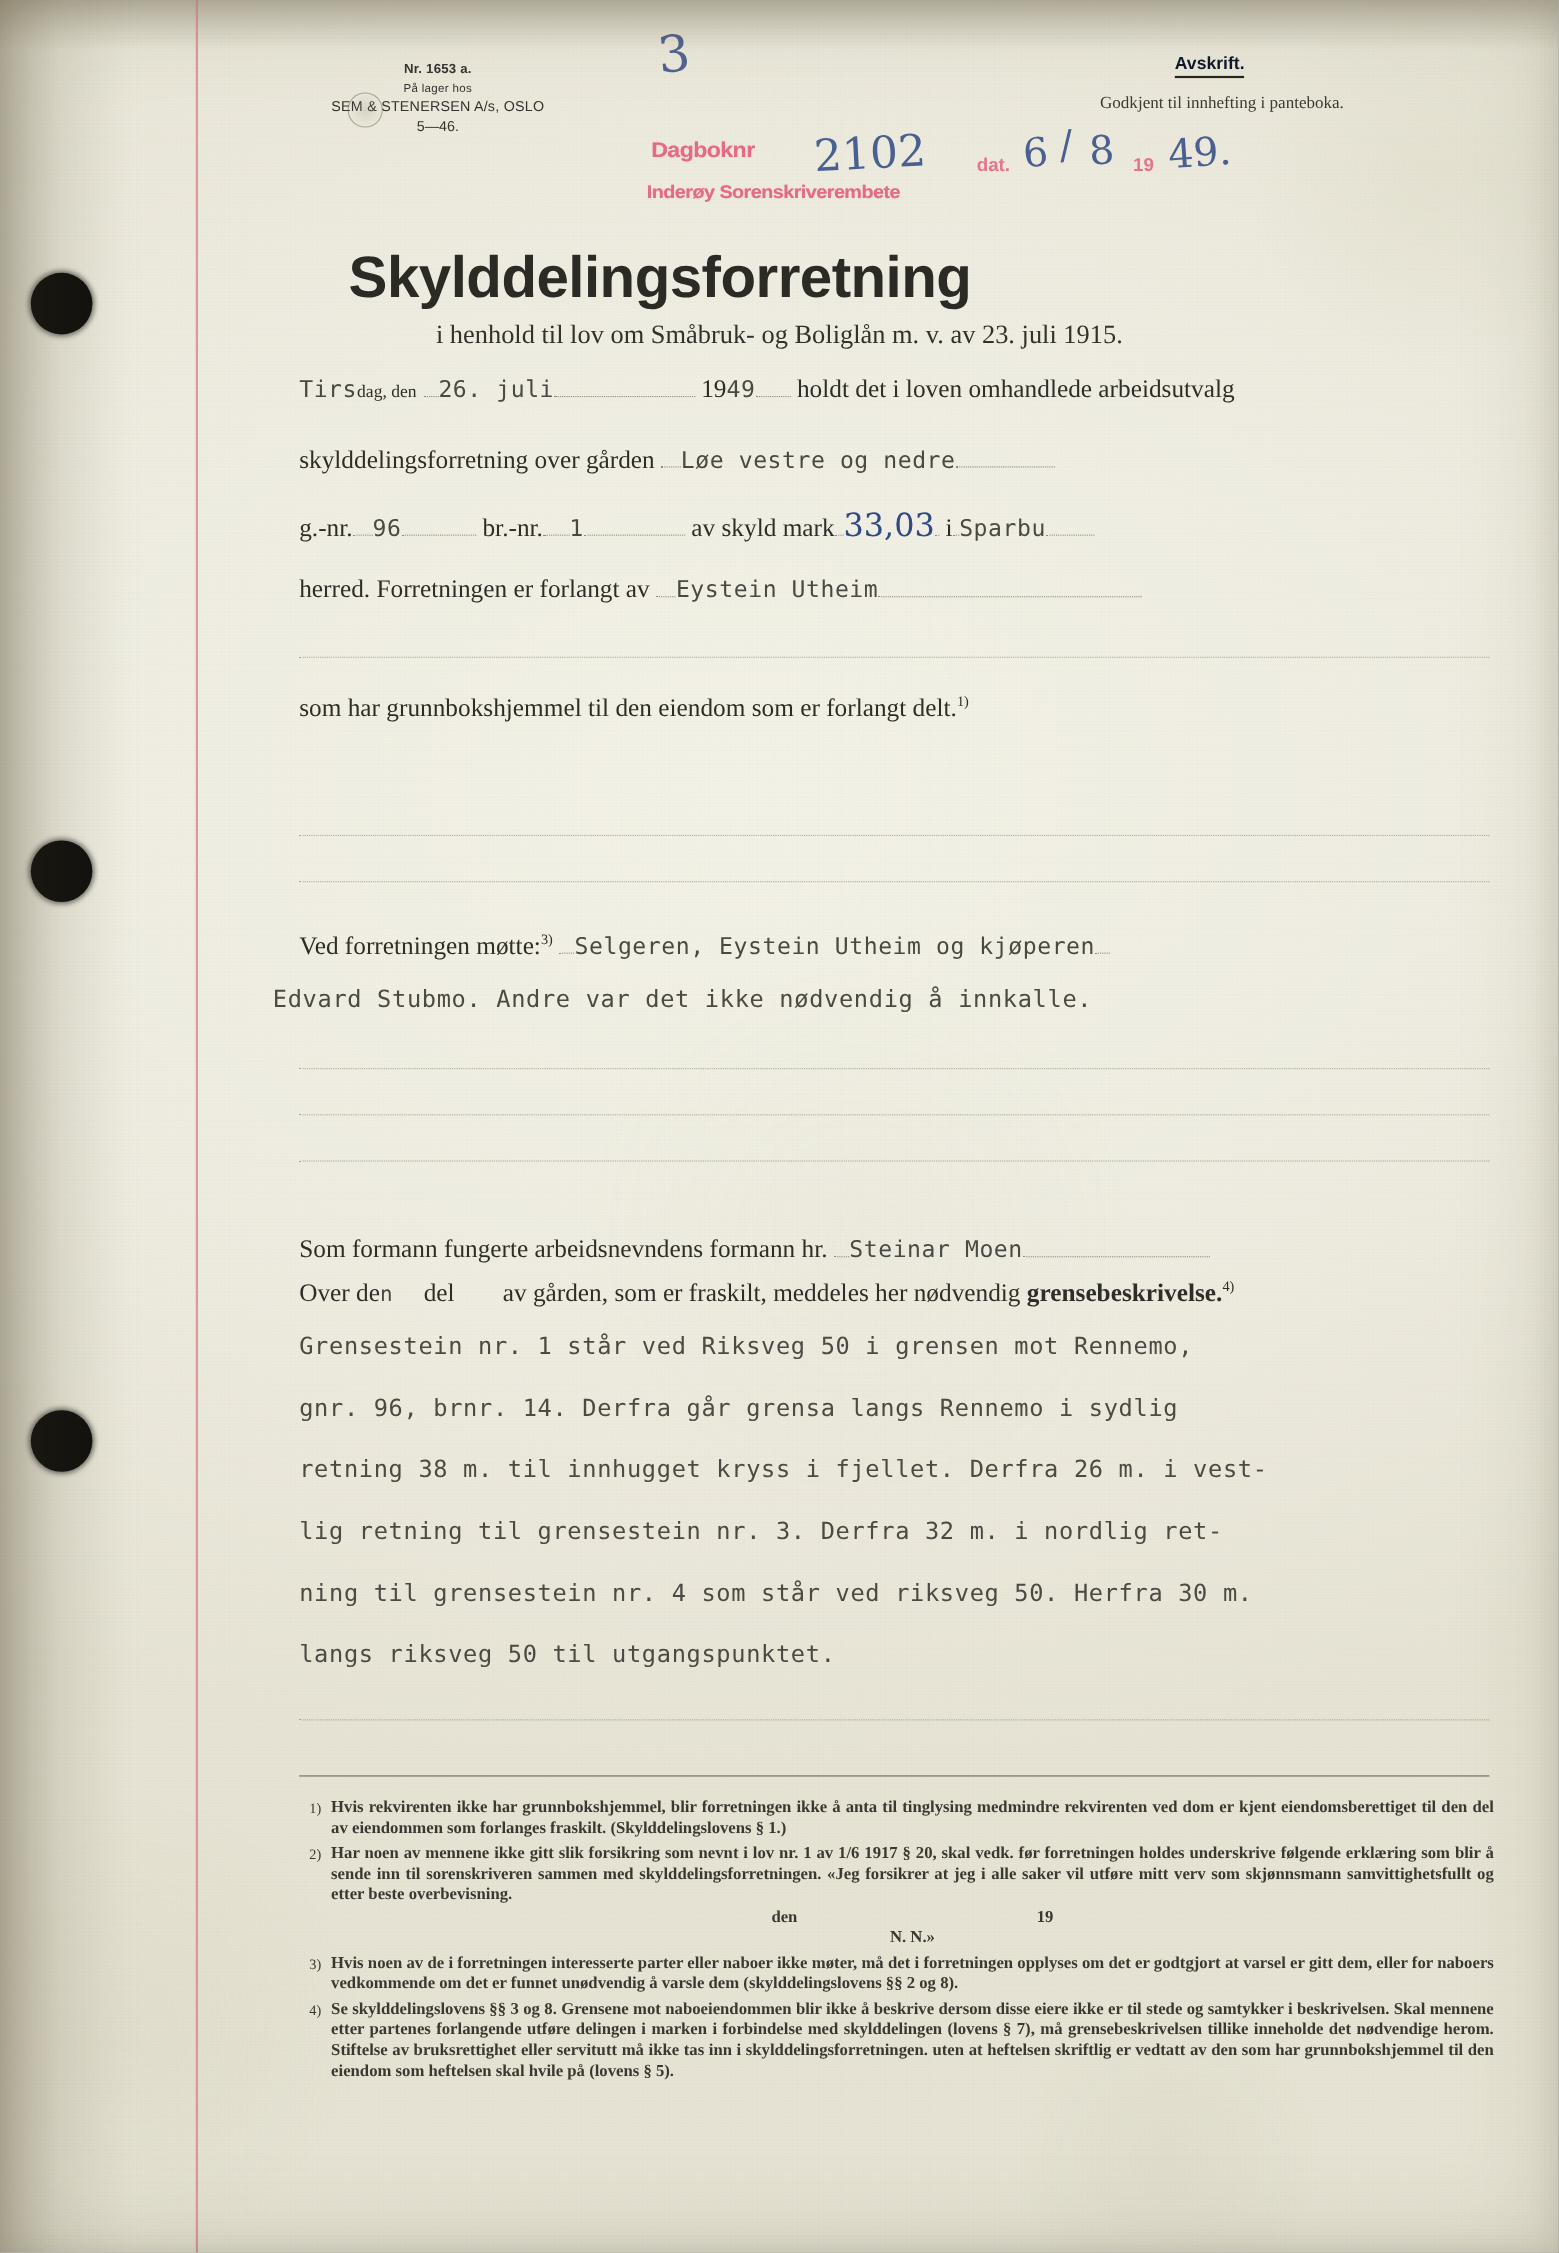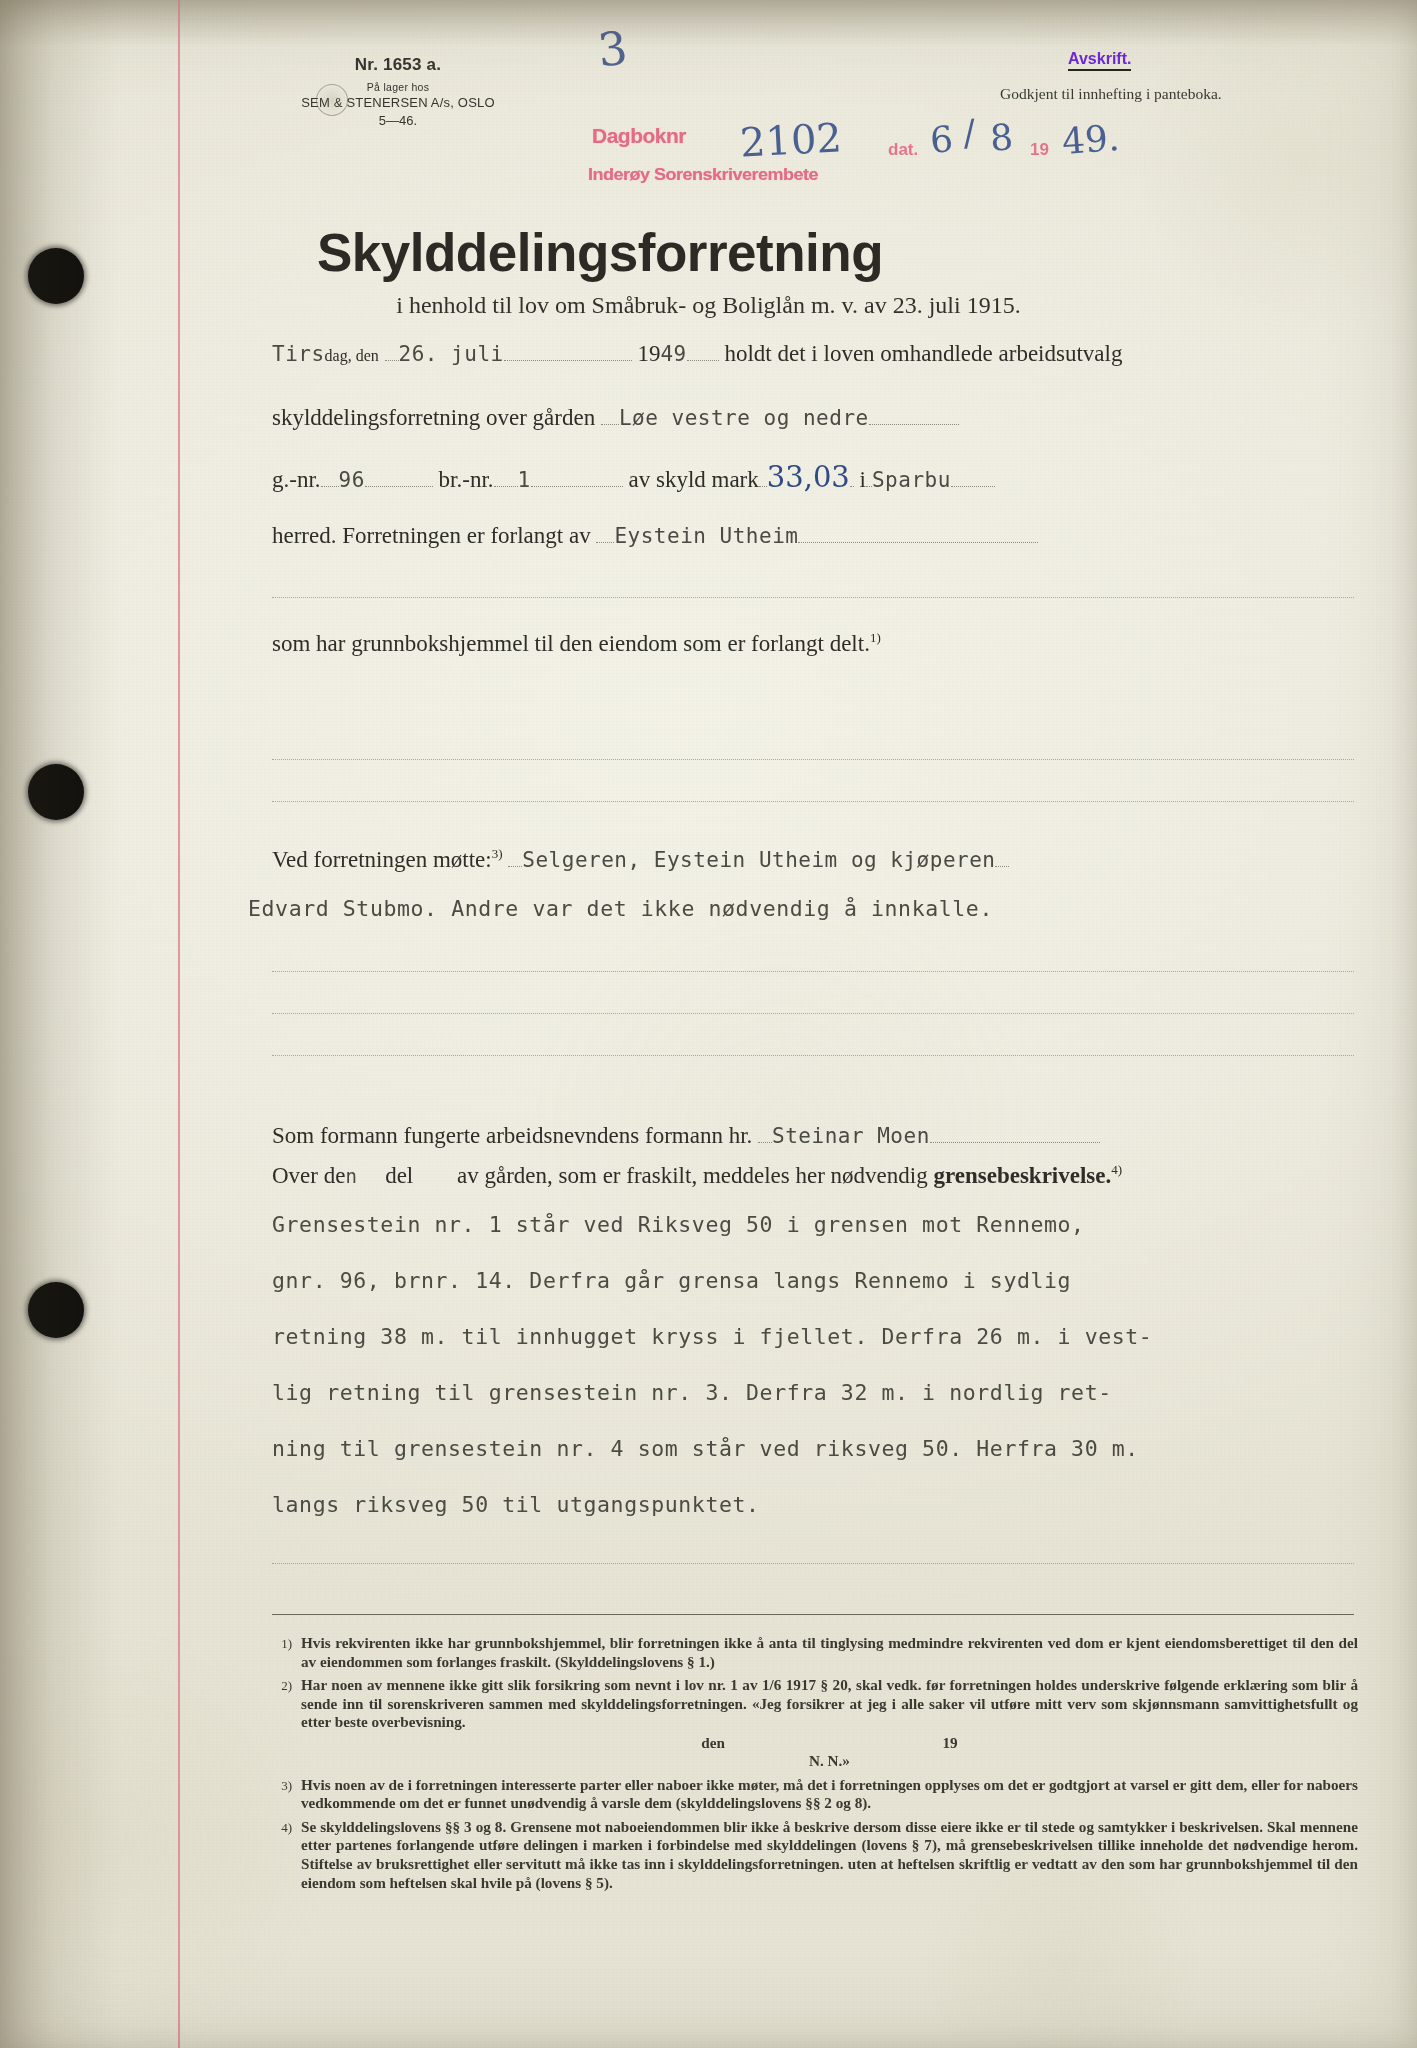--- a/index.html
+++ b/index.html
@@ -98,21 +98,21 @@
 
   
   .hdr-left {
     left: 248px;
     top: 55px;
     width: 300px;
     text-align: center;
     font-family: "Liberation Sans", sans-serif;
     color: #35342e;
   }
-  .hdr-left .l1 { font-size: 17px; font-weight: bold; letter-spacing: .2px; }
+  .hdr-left .l1 { font-size: 12px; font-weight: bold; letter-spacing: .2px; }
   .hdr-left .l2 { font-size: 10.5px; margin-top: 6px; letter-spacing: .3px; }
   .hdr-left .l3 { font-size: 13px; margin-top: 2px; letter-spacing: .2px; }
   .hdr-left .l4 { font-size: 13px; margin-top: 3px; }
   .emboss {
     position: absolute;
     left: 316px; top: 84px;
     width: 30px; height: 30px;
     border-radius: 50%;
     border: 1px solid rgba(90,86,70,.45);
     background: radial-gradient(circle, rgba(140,134,110,.20), rgba(0,0,0,0) 70%);
@@ -121,21 +121,21 @@
   .hdr-right {
     left: 1000px;
     top: 50px;
     width: 380px;
     text-align: left;
   }
   .avskrift {
     font-family: "Liberation Sans", sans-serif;
     font-size: 16px;
     font-weight: bold;
-    color: #6d28d9;
+    color: #0f172a;
     display: inline-block;
     border-bottom: 2.5px solid #26251f;
     padding-bottom: 1px;
     margin-left: 68px;
   }
   .godkjent {
     font-size: 15.5px;
     margin-top: 14px;
     color: #3a3932;
     white-space: nowrap;

